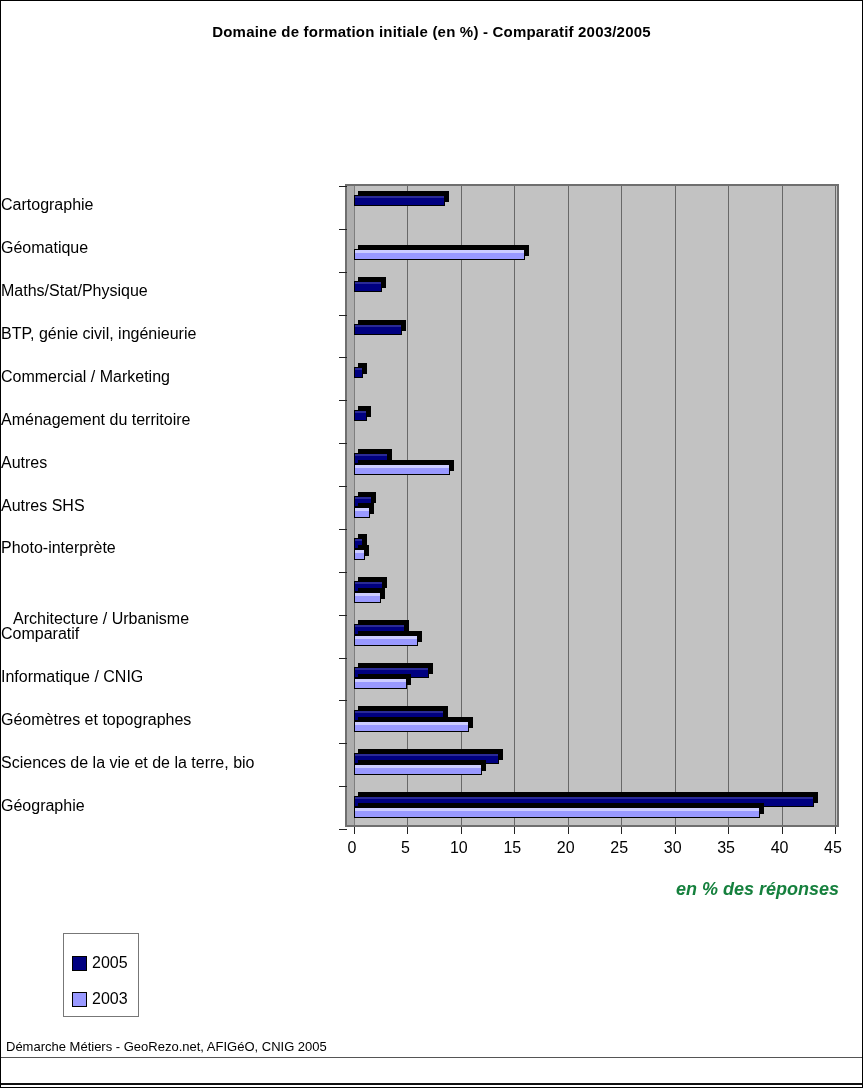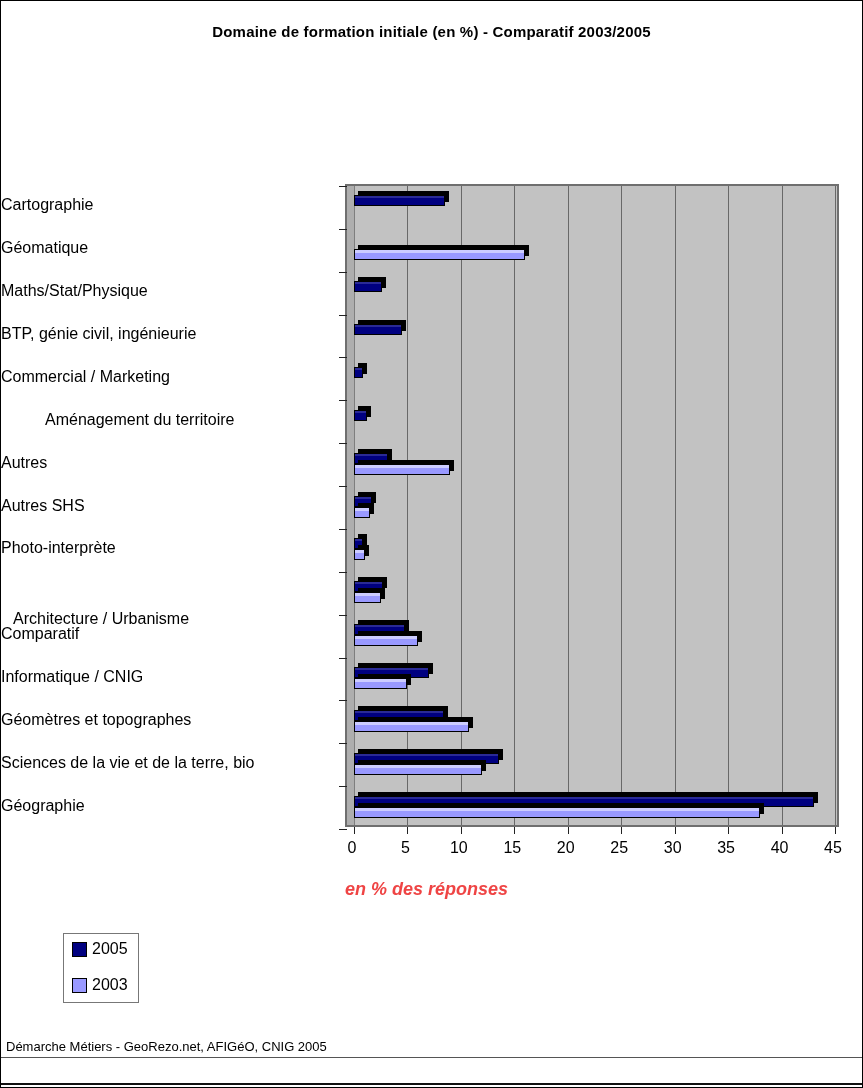--- a/index.html
+++ b/index.html
@@ -43,30 +43,30 @@
     position:absolute;left:0;width:336px;height:20px;line-height:20px;
     font-size:16px;color:#000;white-space:nowrap;
   }
   
   .xtick-label{
     position:absolute;top:838px;width:44px;margin-left:-22px;
     text-align:center;font-size:16px;color:#000;
   }
   #xlabel{
     position:absolute;left:344px;top:878px;width:494px;
-    text-align:left;font-size:18px;font-weight:bold;font-style:italic;color:#ef4444;
+    text-align:right;font-size:18px;font-weight:bold;font-style:italic;color:#15803d;
   }
   
   #legend{
     position:absolute;left:62px;top:932px;width:76px;
     border:1px solid #777;background:#fff;padding:6px 0 8px 8px;
     box-sizing:border-box;
   }
   .legend-row{display:flex;align-items:center;margin-top:18px;}
-  .legend-row:first-child{margin-top:0;}
+  .legend-row:first-child{margin-top:14px;}
   .legend-swatch{
     width:13px;height:13px;border:1px solid #000;margin-right:5px;flex:none;
   }
   .legend-label{font-size:16px;color:#000;}
   #footer{
     position:absolute;left:5px;top:1038px;font-size:13px;color:#000;
   }
   #sep-line{position:absolute;left:0;top:1056px;width:100%;height:1px;background:#555;}
   #bottom-line{position:absolute;left:0;top:1082px;width:100%;height:2px;background:#111;}
 </style>
@@ -75,21 +75,21 @@
 
 <div id="page">
   <div id="title">Domaine de formation initiale (en %) - Comparatif 2003/2005</div>
 
   <div id="labels">
       <div class="cat-label" style="top: 194.433px;">Cartographie</div>
       <div class="cat-label" style="top: 237.3px;">Géomatique</div>
       <div class="cat-label" style="top: 280.167px;">Maths/Stat/Physique</div>
       <div class="cat-label" style="top: 323.033px;">BTP, génie civil, ingénieurie</div>
       <div class="cat-label" style="top: 365.9px;">Commercial / Marketing</div>
-      <div class="cat-label" style="top: 408.767px; padding-left: 44px;">Aménagement du territoire</div>
+      <div class="cat-label" style="top: 408.767px;">Aménagement du territoire</div>
       <div class="cat-label" style="top: 451.633px;">Autres</div>
       <div class="cat-label" style="top: 494.5px;">Autres SHS</div>
       <div class="cat-label" style="top: 537.367px;">Photo-interprète</div>
       <div class="cat-label" style="top: 608px; margin-left: 12px;">Architecture / Urbanisme</div>
       <div class="cat-label" style="top: 623.1px;">Comparatif</div>
       <div class="cat-label" style="top: 665.967px;">Informatique / CNIG</div>
       <div class="cat-label" style="top: 708.833px;">Géomètres et topographes</div>
       <div class="cat-label" style="top: 751.7px;">Sciences de la vie et de la terre, bio</div>
       <div class="cat-label" style="top: 794.567px;">Géographie</div>
     </div>

